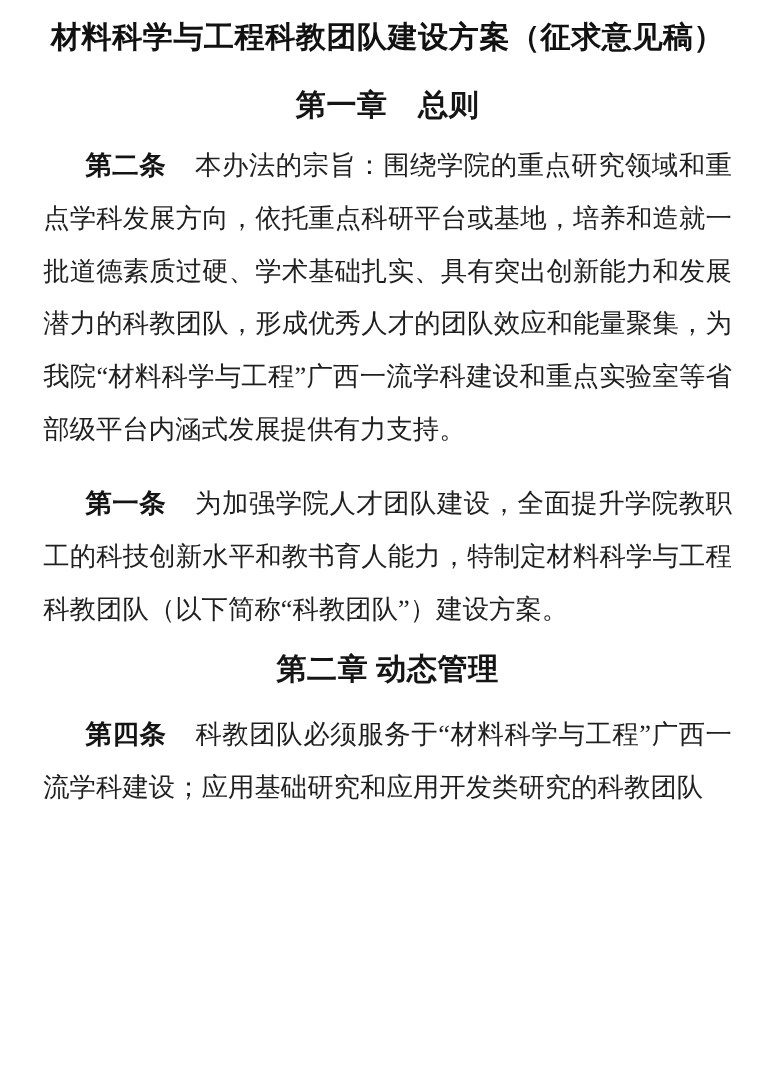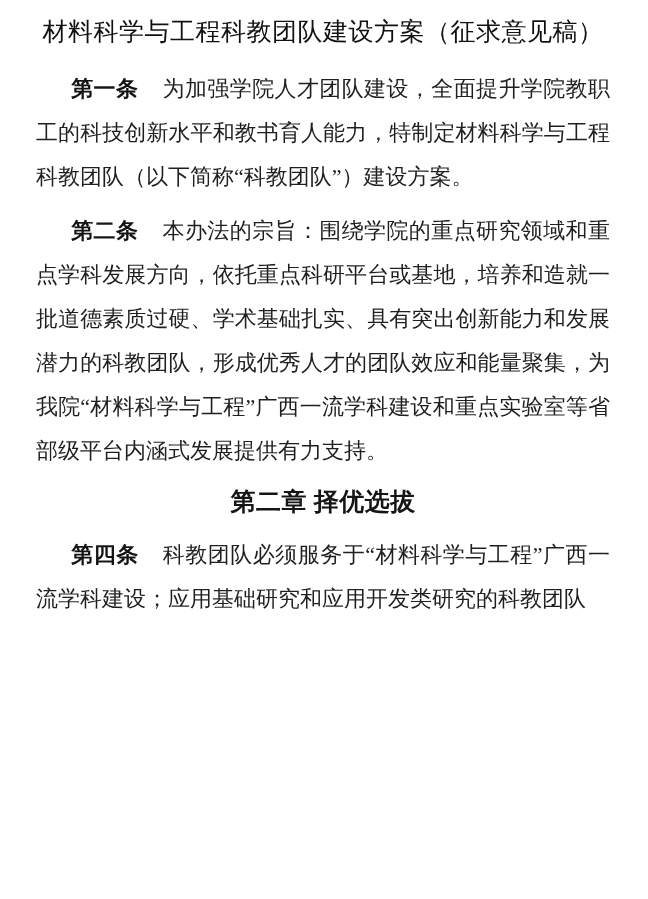--- a/index.html
+++ b/index.html
@@ -17,21 +17,21 @@
   .page {
     width: 648px;
     height: 899px;
     box-sizing: border-box;
     padding: 0 38px 0 36px;
     background: #ffffff;
   }
   .doc-title {
     margin: 15px 0 0 0;
     font-size: 25px;
-    font-weight: 400;
+    font-weight: 700;
     line-height: 34px;
     text-align: center;
     letter-spacing: 0.5px;
     color: #111111;
   }
   .chapter-heading {
     margin: 23px 0 0 0;
     font-size: 25px;
     font-weight: 700;
     line-height: 34px;
@@ -63,29 +63,30 @@
     color: #141414;
   }
 </style>
 </head>
 <body>
 
 <div class="page">
 
   <h1 class="doc-title">材料科学与工程科教团队建设方案（征求意见稿）</h1>
 
+  <h2 class="chapter-heading">第一章　总则</h2>
+
+  <p class="article">
+    <span class="article-label">第二条</span><span>本办法的宗旨：围绕学院的重点研究领域和重点学科发展方向，依托重点科研平台或基地，培养和造就一批道德素质过硬、学术基础扎实、具有突出创新能力和发展潜力的科教团队，形成优秀人才的团队效应和能量聚集，为我院“材料科学与工程”广西一流学科建设和重点实验室等省部级平台内涵式发展提供有力支持。</span>
+  </p>
 
   <p class="article first-after-heading">
     <span class="article-label">第一条</span><span>为加强学院人才团队建设，全面提升学院教职工的科技创新水平和教书育人能力，特制定材料科学与工程科教团队（以下简称“科教团队”）建设方案。</span>
   </p>
 
-  <p class="article">
-    <span class="article-label">第二条</span><span>本办法的宗旨：围绕学院的重点研究领域和重点学科发展方向，依托重点科研平台或基地，培养和造就一批道德素质过硬、学术基础扎实、具有突出创新能力和发展潜力的科教团队，形成优秀人才的团队效应和能量聚集，为我院“材料科学与工程”广西一流学科建设和重点实验室等省部级平台内涵式发展提供有力支持。</span>
-  </p>
 
-
-  <h2 class="chapter-heading second">第二章 择优选拔</h2>
+  <h2 class="chapter-heading second">第二章 动态管理</h2>
 
   <p class="article after-heading-2">
     <span class="article-label">第四条</span><span>科教团队必须服务于“材料科学与工程”广西一流学科建设；应用基础研究和应用开发类研究的科教团队</span>
   </p>
 
 </div>
 
 </body></html>

